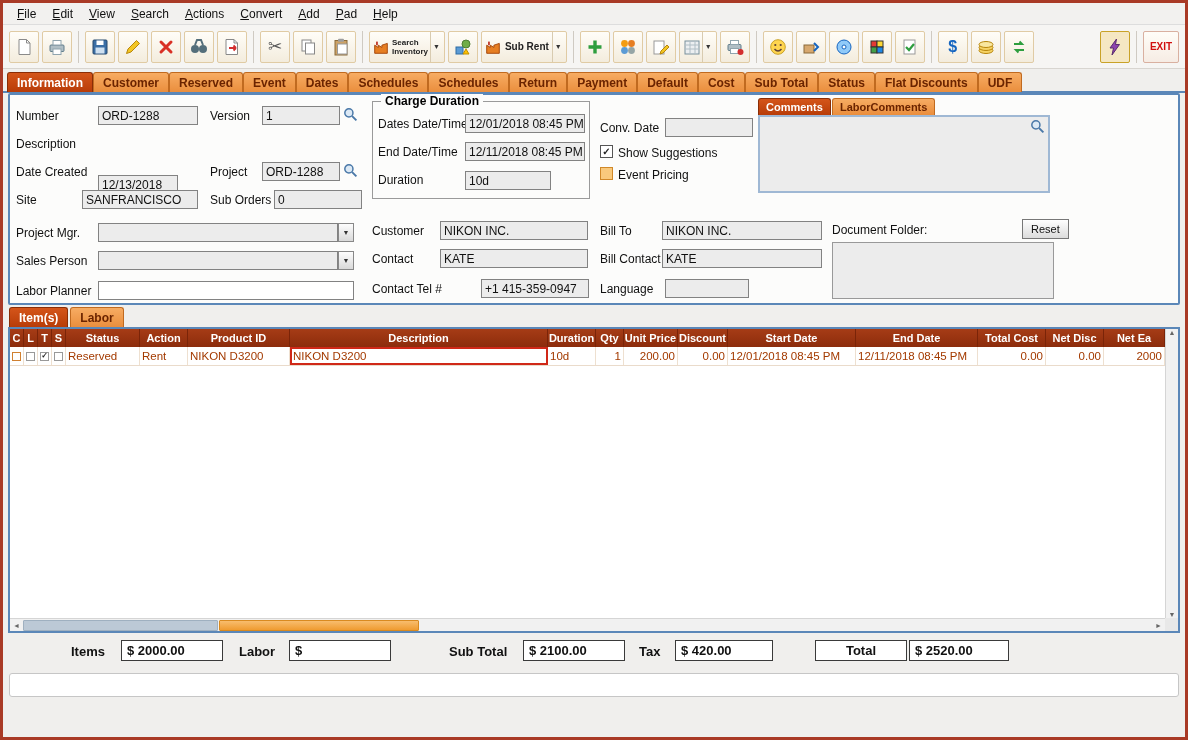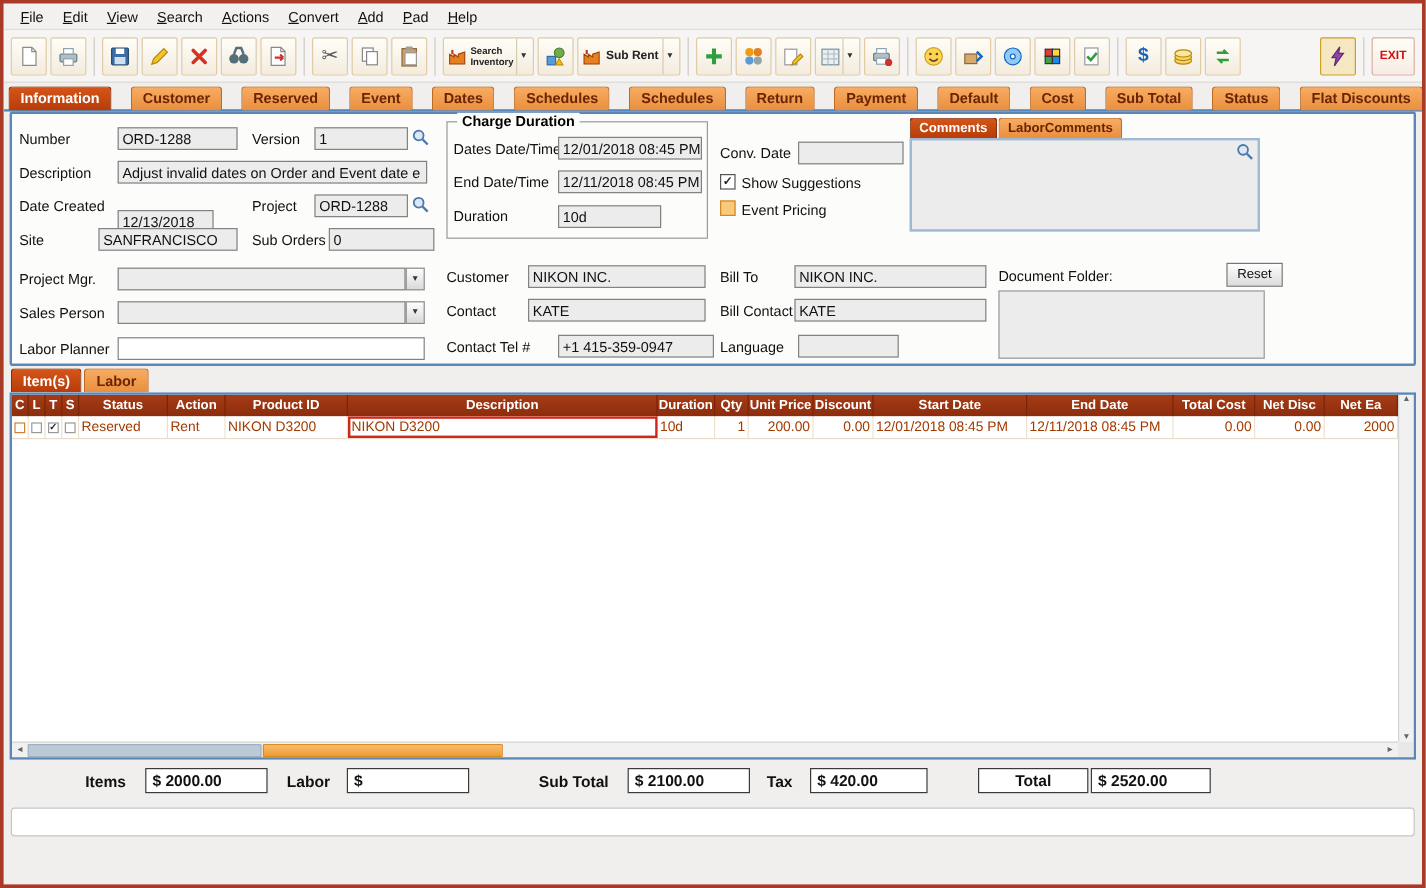--- a/index.html
+++ b/index.html
@@ -27,21 +27,21 @@
   .glyph-cut { font-size:17px; color:#555; }
   .dollar-glyph { font-size:16px; font-weight:bold; color:#1565c0; }
   .tb-label { font-size:8px; font-weight:bold; color:#222; line-height:9px; text-align:left; margin:0 2px; }
   .tb-label2 { font-size:10px; font-weight:bold; color:#222; margin:0 3px; }
   .dd-arrow { font-size:7px; color:#333; padding:0 2px; border-left:1px solid #d8cbb0; align-self:stretch; display:flex; align-items:center; }
   .tbtn.pressed { background:#f5e7c2; border-color:#c9a227; }
   .exit-btn { height:32px; width:36px; border:1px solid #d9b0a0; border-radius:2px; background:linear-gradient(#fffdf8,#f6ece4); color:#d10f0f; font-weight:bold; font-size:10px; display:flex; align-items:center; justify-content:center; }
   .spacer { flex:1; }
 
   
-  .tabbar { height:24px; padding:3px 4px 0 4px; display:flex; align-items:center; gap:16px; border-bottom:2px solid #5b87b8; background:#f0efed; flex:0 0 auto; }
+  .tabbar { height:24px; padding:3px 4px 0 4px; display:flex; align-items:flex-start; gap:0; border-bottom:2px solid #5b87b8; background:#f0efed; flex:0 0 auto; }
   .tab { height:20px; padding:0 9px; display:flex; align-items:center; font-size:12px; font-weight:bold; border-radius:3px 3px 0 0; background:linear-gradient(#f7ac63,#ea8e3d); color:#6b2400; border:1px solid #c06a20; border-bottom:none; white-space:nowrap; }
   .tab.active { background:linear-gradient(#d4551a,#b83c08); color:#fff; border-color:#8a2d06; }
   .tab-sm { height:17px; font-size:11px; padding:0 7px; }
 
   
   .form-panel { position:relative; margin:0 5px; height:212px; background:#fcfcfb; border:2px solid #5b87b8; border-radius:2px; flex:0 0 auto; }
   .flabel { position:absolute; font-size:12px; color:#111; white-space:nowrap; }
   .field { position:absolute; height:19px; background:#ececec; border:1px solid #828282; font-size:12px; color:#111; padding:0 3px; display:flex; align-items:center; overflow:hidden; white-space:nowrap; }
   .mag-abs { position:absolute; }
   .combo-dd { position:absolute; width:16px; height:19px; border:1px solid #888; background:linear-gradient(#fdfdfd,#d9d9d9); font-size:7px; color:#333; display:flex; align-items:center; justify-content:center; }
@@ -315,21 +315,20 @@
     <span class="flabel" style="left:6px;top:14px">Number</span>
     <div class="field" style="left:88px;top:11px;width:100px">ORD-1288</div>
     <span class="flabel" style="left:200px;top:14px">Version</span>
     <div class="field" style="left:252px;top:11px;width:78px">1</div>
     <span class="mag-abs" style="left:333px;top:12px"><svg width="15" height="15" viewBox="0 0 14 14">
           <circle cx="5.5" cy="5.5" r="3.8" fill="#dce9f5" stroke="#4a78a8" stroke-width="1.4"></circle>
           <line x1="8.5" y1="8.5" x2="12.5" y2="12.5" stroke="#4a78a8" stroke-width="1.8"></line>
         </svg></span>
 
     <span class="flabel" style="left:6px;top:42px">Description</span>
-    <div class="field" style="left:88px;top:39px;width:258px">Adjust invalid dates on Order and Event date e</div>
 
     <span class="flabel" style="left:6px;top:70px">Date Created</span>
     <div class="field" style="left:88px;top:80px;width:80px">12/13/2018</div>
     <span class="flabel" style="left:200px;top:70px">Project</span>
     <div class="field" style="left:252px;top:67px;width:78px">ORD-1288</div>
     <span class="mag-abs" style="left:333px;top:68px"><svg width="15" height="15" viewBox="0 0 14 14">
           <circle cx="5.5" cy="5.5" r="3.8" fill="#dce9f5" stroke="#4a78a8" stroke-width="1.4"></circle>
           <line x1="8.5" y1="8.5" x2="12.5" y2="12.5" stroke="#4a78a8" stroke-width="1.8"></line>
         </svg></span>
 
@@ -370,21 +369,21 @@
     <div class="field" style="left:430px;top:126px;width:148px">NIKON INC.</div>
     <span class="flabel" style="left:590px;top:129px">Bill To</span>
     <div class="field" style="left:652px;top:126px;width:160px">NIKON INC.</div>
 
     <span class="flabel" style="left:362px;top:157px">Contact</span>
     <div class="field" style="left:430px;top:154px;width:148px">KATE</div>
     <span class="flabel" style="left:590px;top:157px">Bill Contact</span>
     <div class="field" style="left:652px;top:154px;width:160px">KATE</div>
 
     <span class="flabel" style="left:362px;top:187px">Contact Tel #</span>
-    <div class="field" style="left:455px;top:184px;width:130px">+1 415-359-0947</div>
+    <div class="field" style="left:471px;top:184px;width:108px">+1 415-359-0947</div>
     <span class="flabel" style="left:590px;top:187px">Language</span>
     <div class="field" style="left:655px;top:184px;width:84px"></div>
 
     <div class="tab active tab-sm" style="position:absolute;left:748px;top:3px">Comments</div>
     <div class="tab tab-sm" style="position:absolute;left:822px;top:3px">LaborComments</div>
     <div class="cmt-box" style="left:748px;top:20px;width:292px;height:78px">
       <span class="mag-abs" style="right:3px;top:2px;left:auto"><svg width="15" height="15" viewBox="0 0 14 14">
             <circle cx="5.5" cy="5.5" r="3.8" fill="#dce9f5" stroke="#4a78a8" stroke-width="1.4"></circle>
             <line x1="8.5" y1="8.5" x2="12.5" y2="12.5" stroke="#4a78a8" stroke-width="1.8"></line>
           </svg></span>

